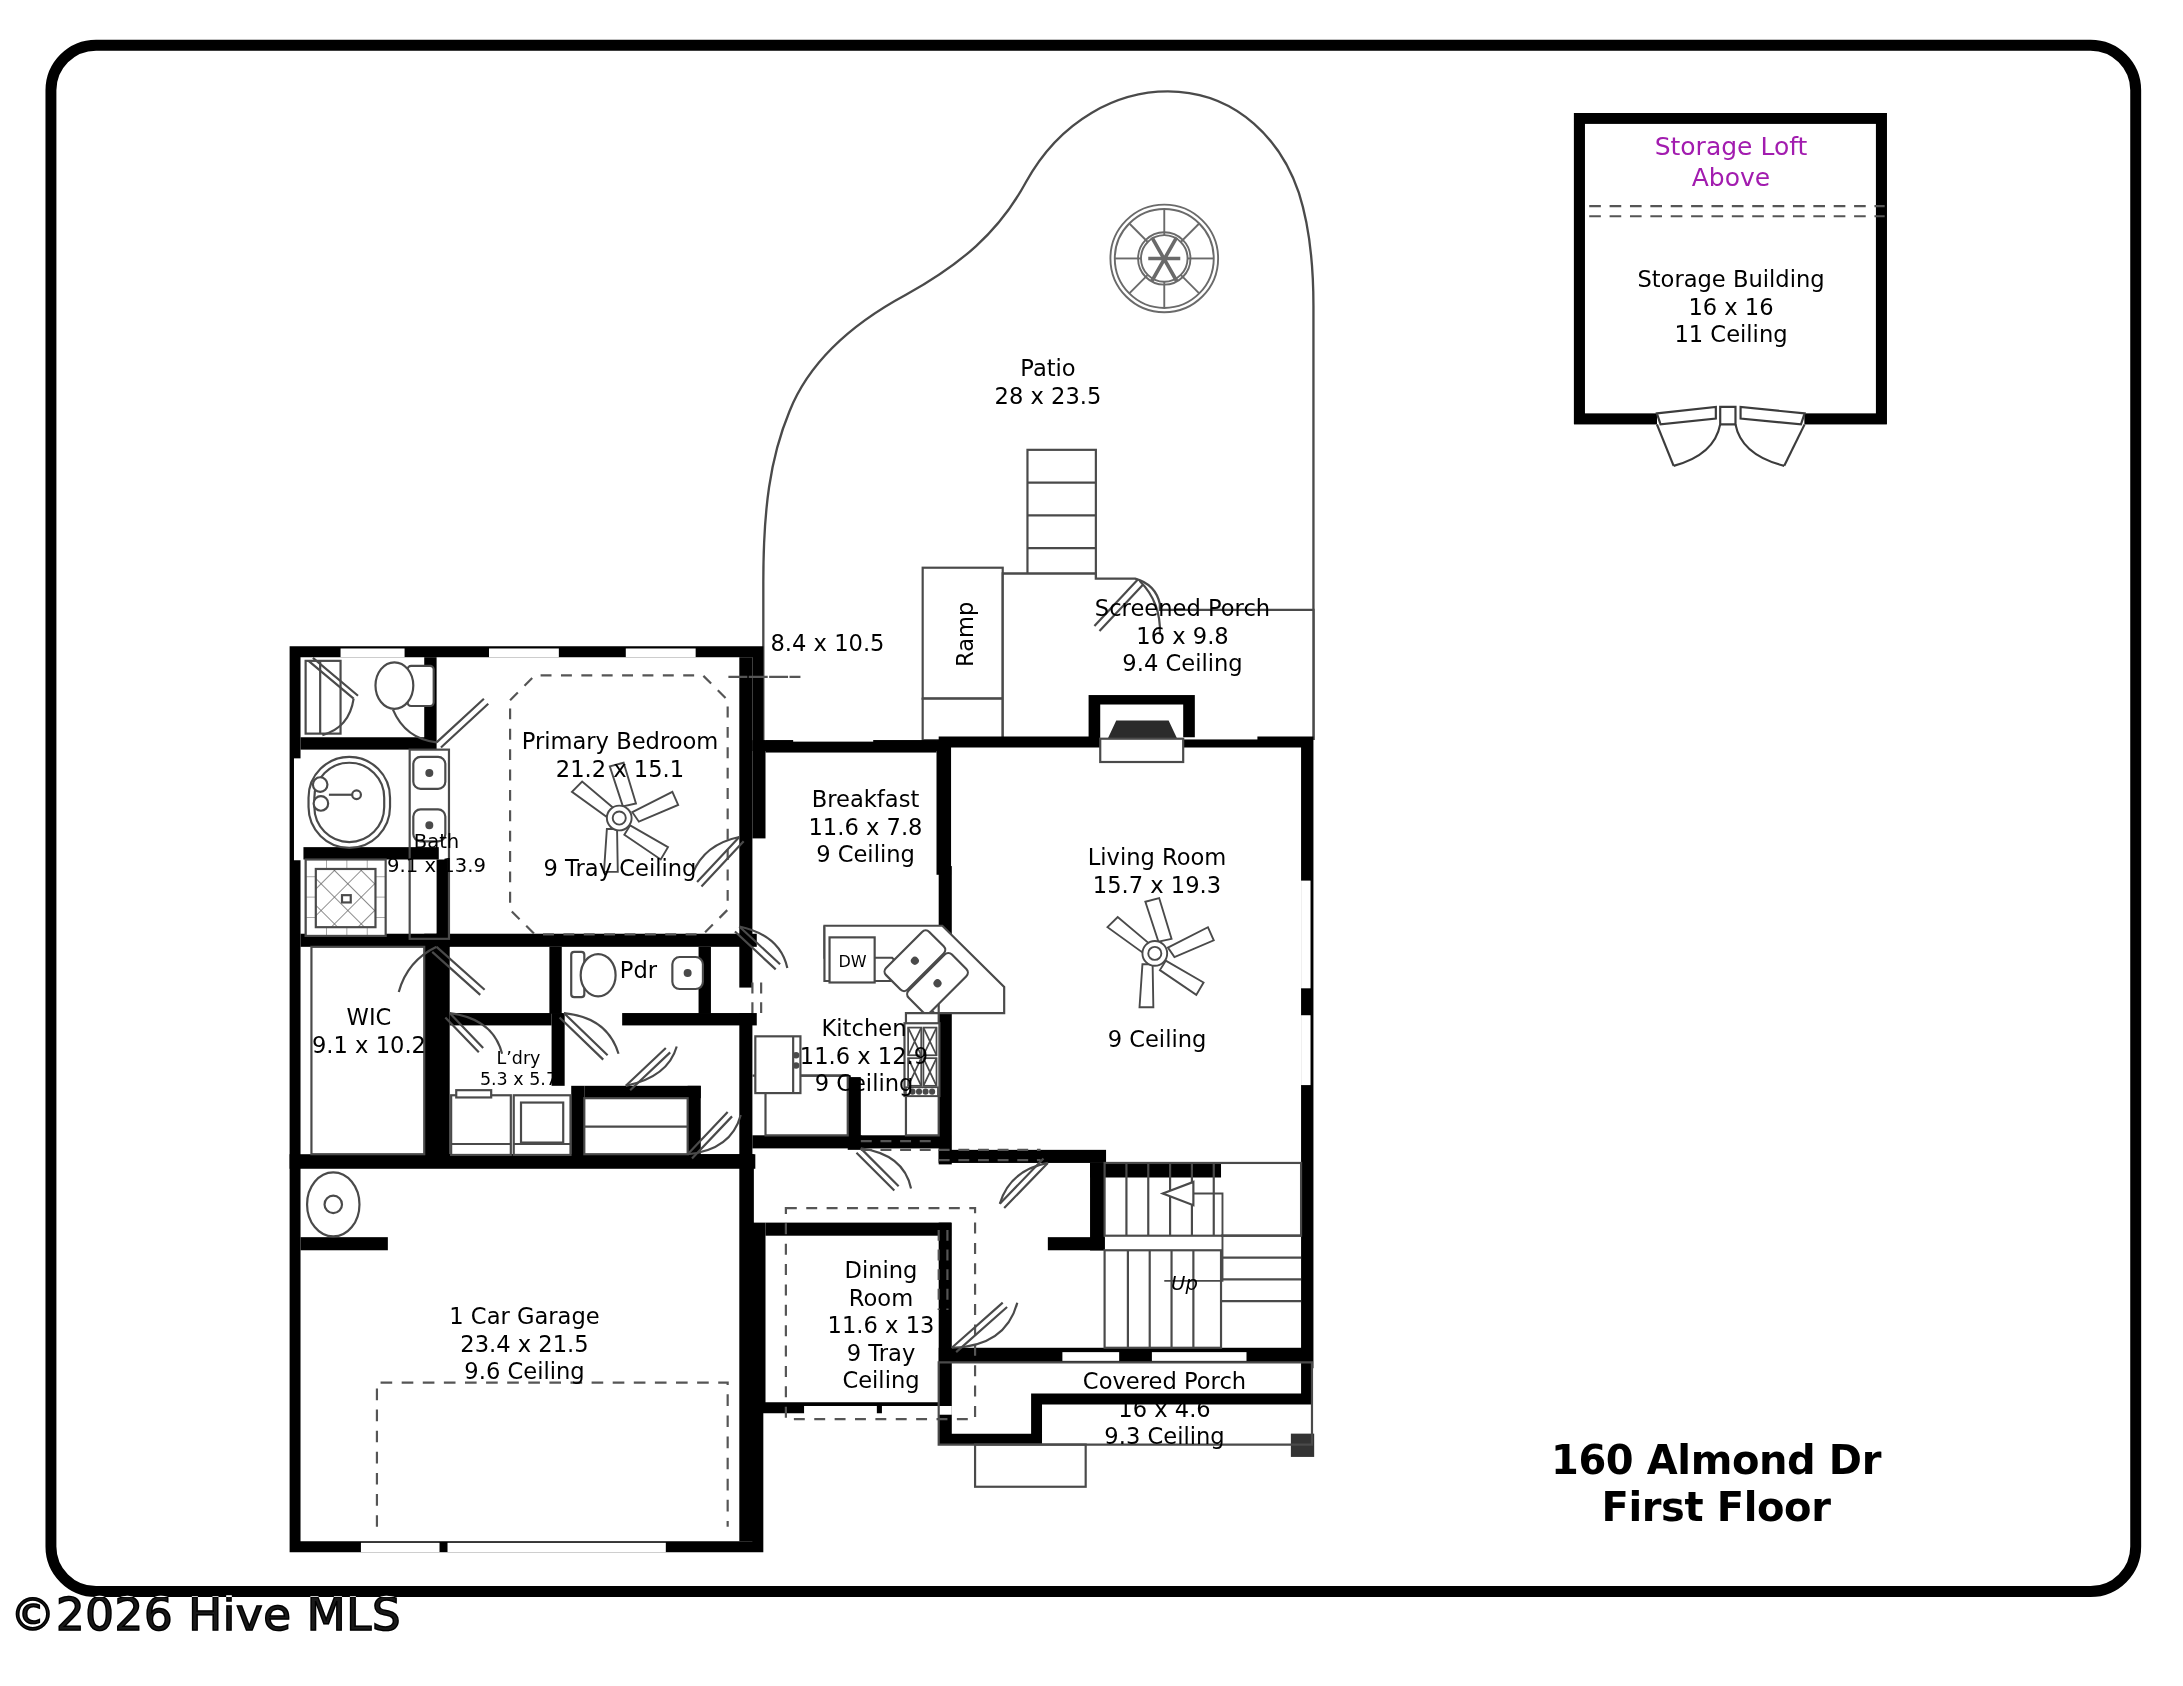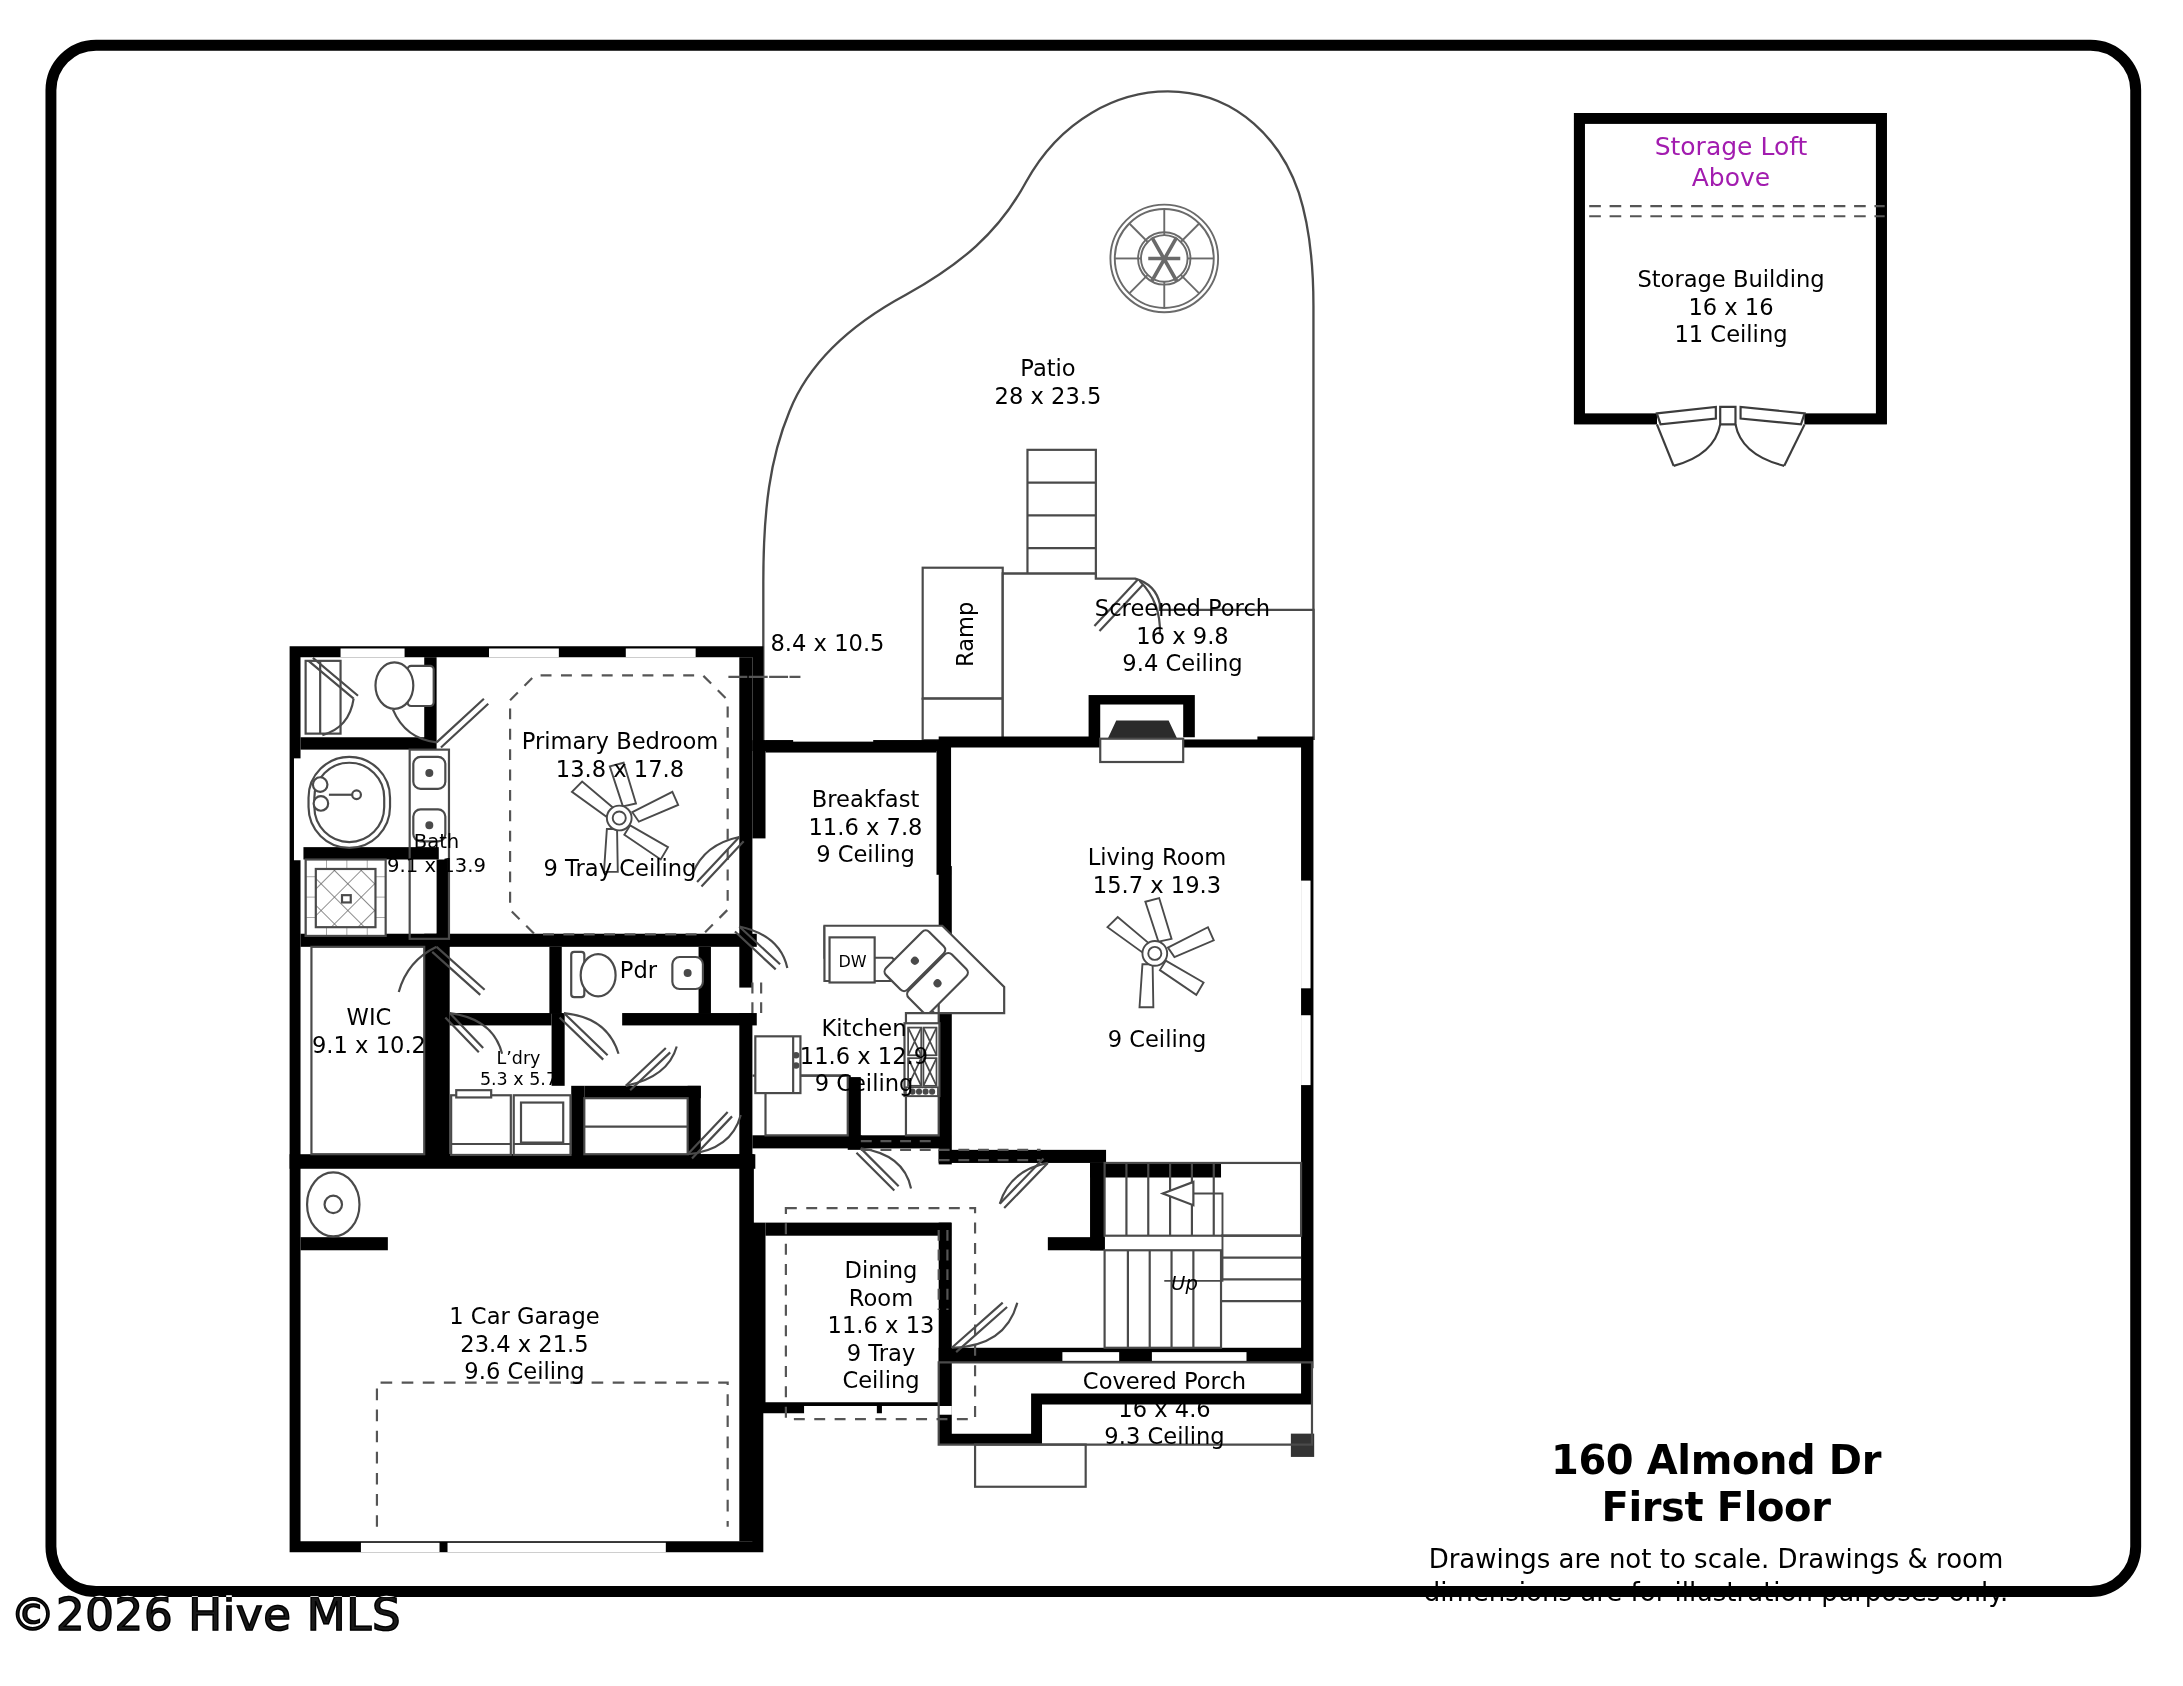--- a/index.html
+++ b/index.html
@@ -504,21 +504,21 @@
 <div class="lbl loft" style="left:1587px; top:132px; width:288px;"><span>Storage Loft</span><br><span>Above</span></div>
 <div class="lbl room" style="left:1587px; top:266px; width:288px;"><span>Storage Building</span><br><span>16 x 16</span><br><span>11 Ceiling</span></div>
 
 <div class="lbl room" style="left:939px; top:355px; width:218px;"><span>Patio</span><br><span>28 x 23.5</span></div>
 <div class="lbl room" style="left:744px; top:630px; width:167px;text-align:center;"><span>8.4 x 10.5</span></div>
 
 <div class="lbl room vert" style="left:952px; top:587px; height:95px;"><span>Ramp</span></div>
 
 <div class="lbl room" style="left:1037px; top:595px; width:291px;"><span>Screened Porch</span><br><span>16 x 9.8</span><br><span>9.4 Ceiling</span></div>
 
-<div class="lbl room" style="left:489px; top:728px; width:262px;"><span>Primary Bedroom</span><br><span>13.8 x 17.8</span></div>
+<div class="lbl room" style="left:489px; top:728px; width:262px;"><span>Primary Bedroom</span><br><span>21.2 x 15.1</span></div>
 <div class="lbl room" style="left:489px; top:855px; width:262px;"><span>9 Tray Ceiling</span></div>
 
 <div class="lbl small" style="left:349px; top:830px; width:175px;"><span>Bath</span><br><span>9.1 x 13.9</span></div>
 
 <div class="lbl room" style="left:291px; top:1004px; width:156px;"><span>WIC</span><br><span>9.1 x 10.2</span></div>
 
 <div class="lbl room" style="left:595px; top:957px; width:87px;"><span>Pdr</span></div>
 
 <div class="lbl tiny" style="left:464px; top:1048px; width:109px;"><span>L’dry</span><br><span>5.3 x 5.7</span></div>
 
@@ -538,22 +538,18 @@
 
 <div class="lbl" style="left:830px; top:952px; width:45px; font-size:16px;"><span>DW</span></div>
 
 <div class="lbl room" style="left:1019px; top:1368px; width:291px;"><span>Covered Porch</span><br><span>16 x 4.6</span><br><span>9.3 Ceiling</span></div>
 
 <div class="title-block">
   <div class="addr">
     <span>160 Almond Dr</span><br>
     <span>First Floor</span>
   </div>
-  <div class="disc">
-    <span>Drawings are not to scale. Drawings &amp; room</span><br>
-    <span>dimensions are for illustration purposes only.</span>
-  </div>
 </div>
 
 <div class="watermark">©2026 Hive MLS</div>
 
 </div>
 
 
 </body></html>

